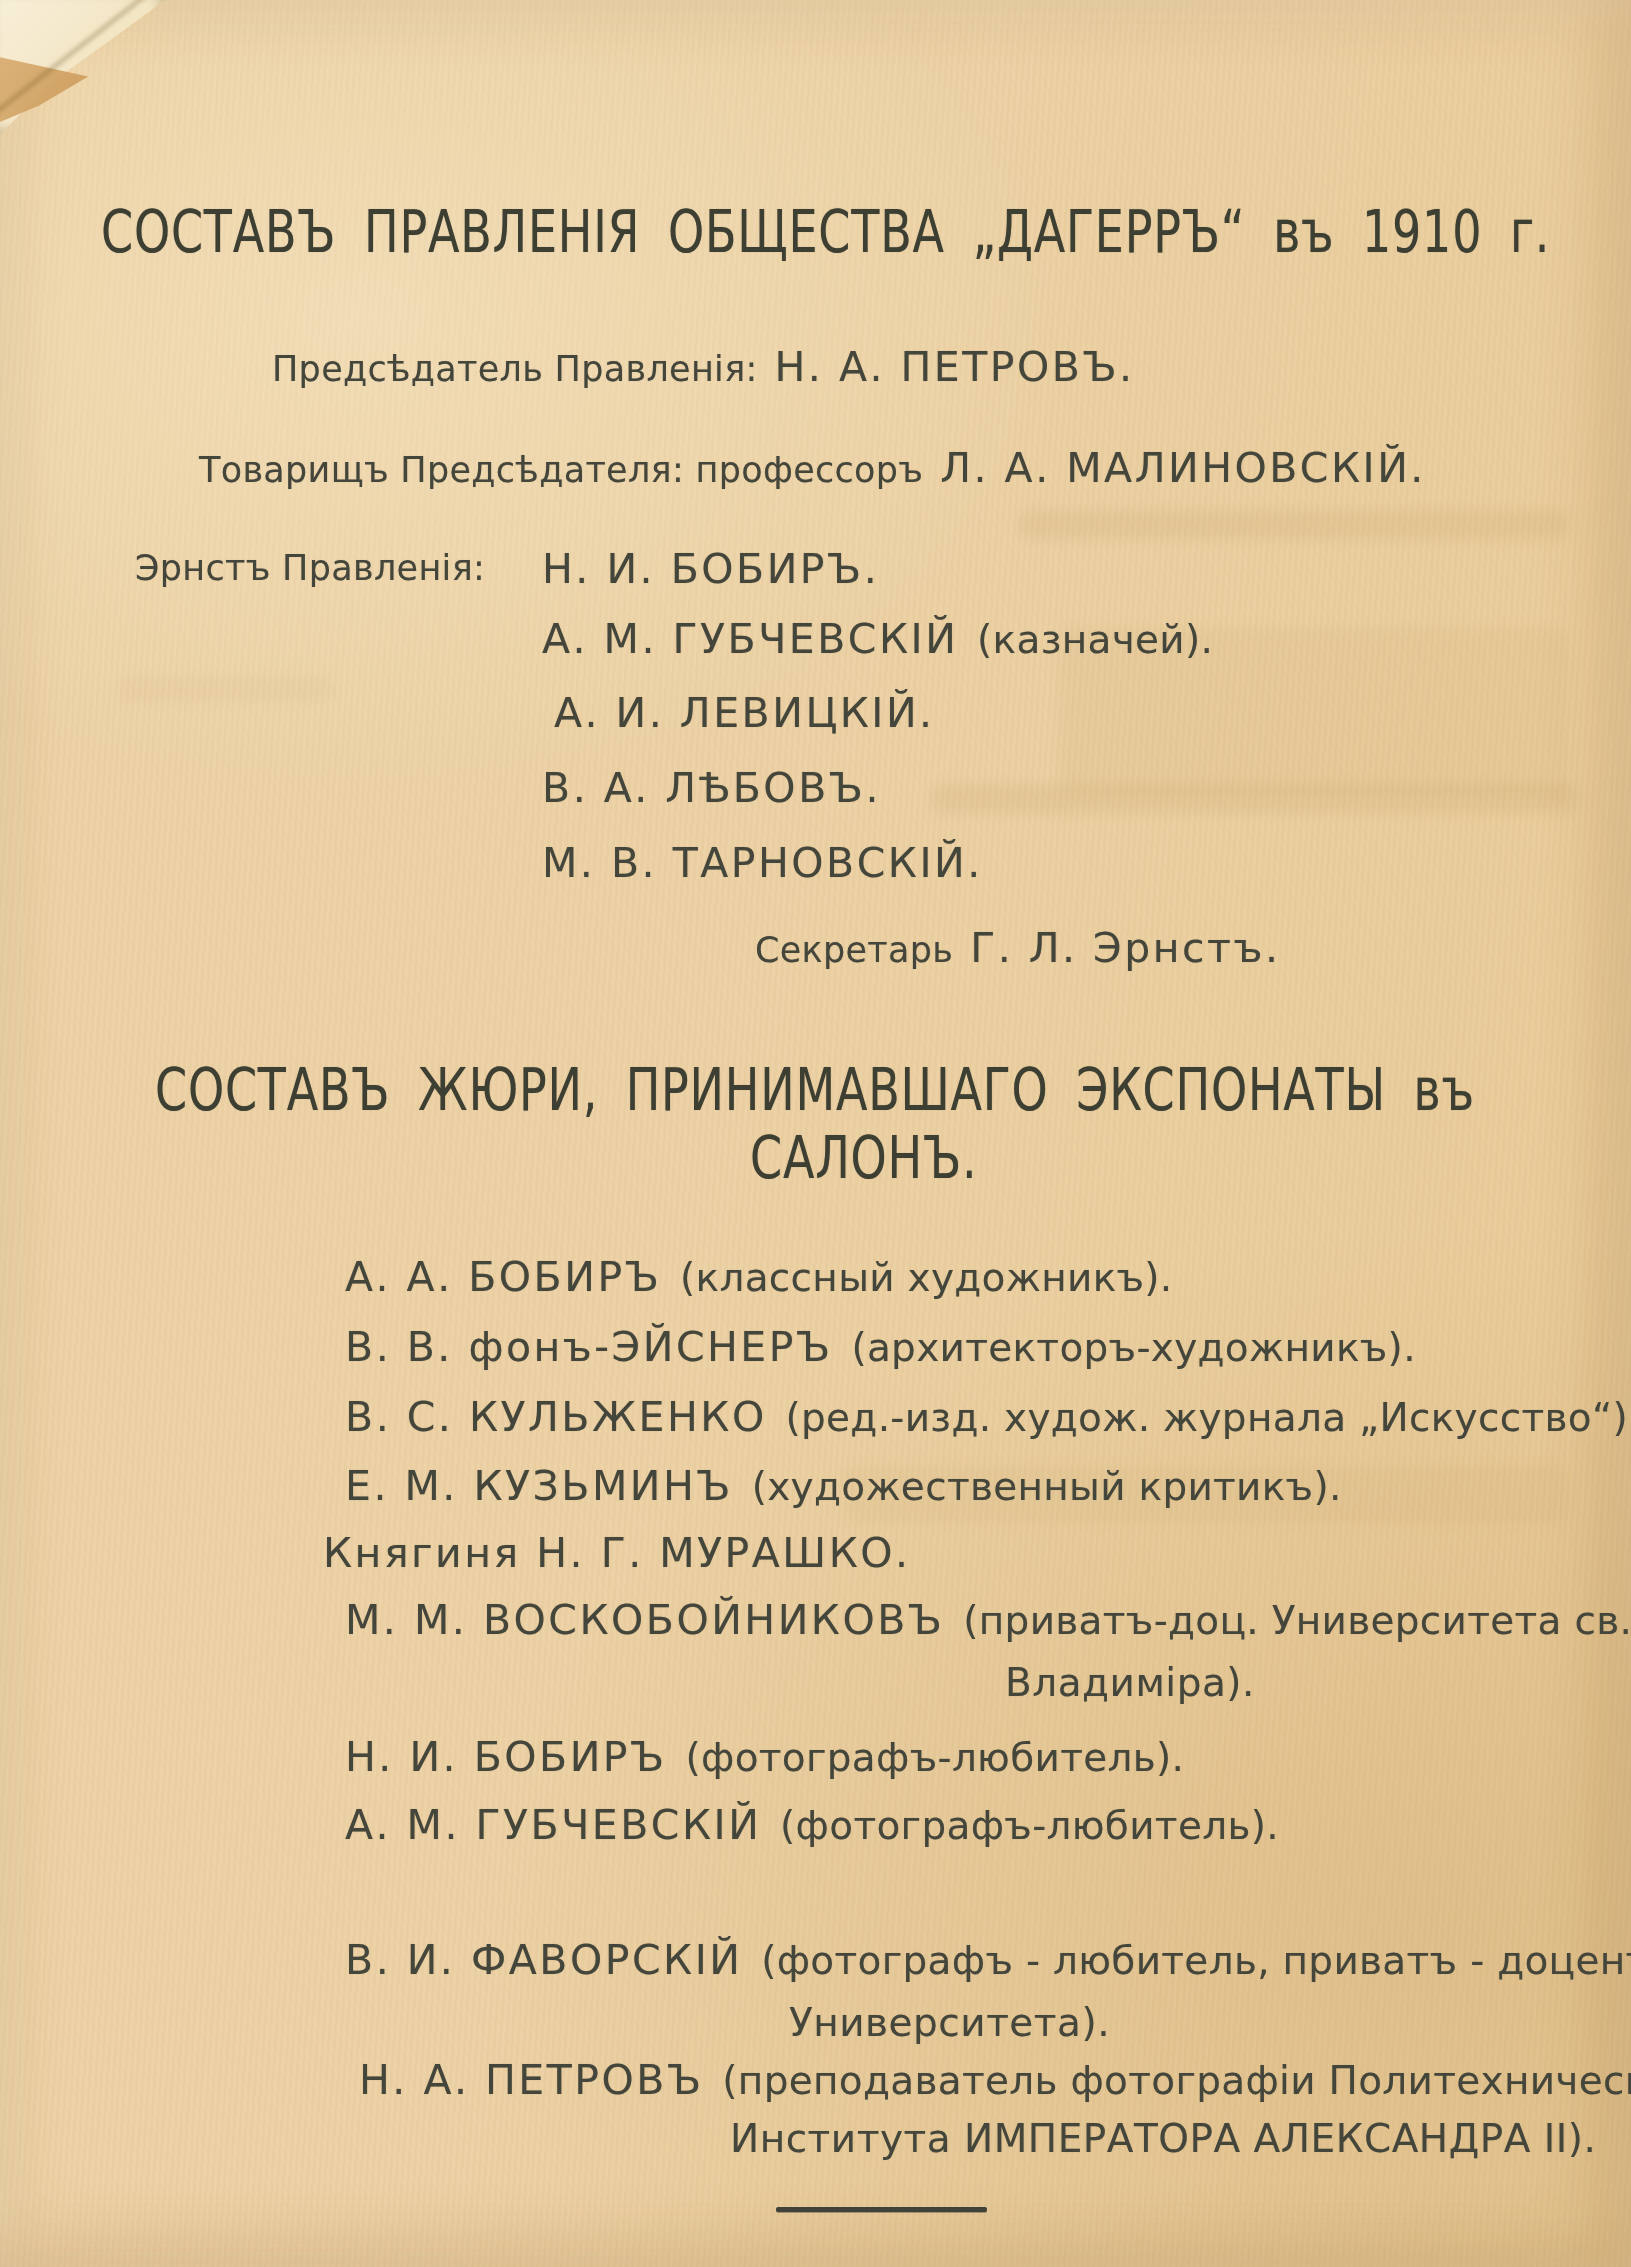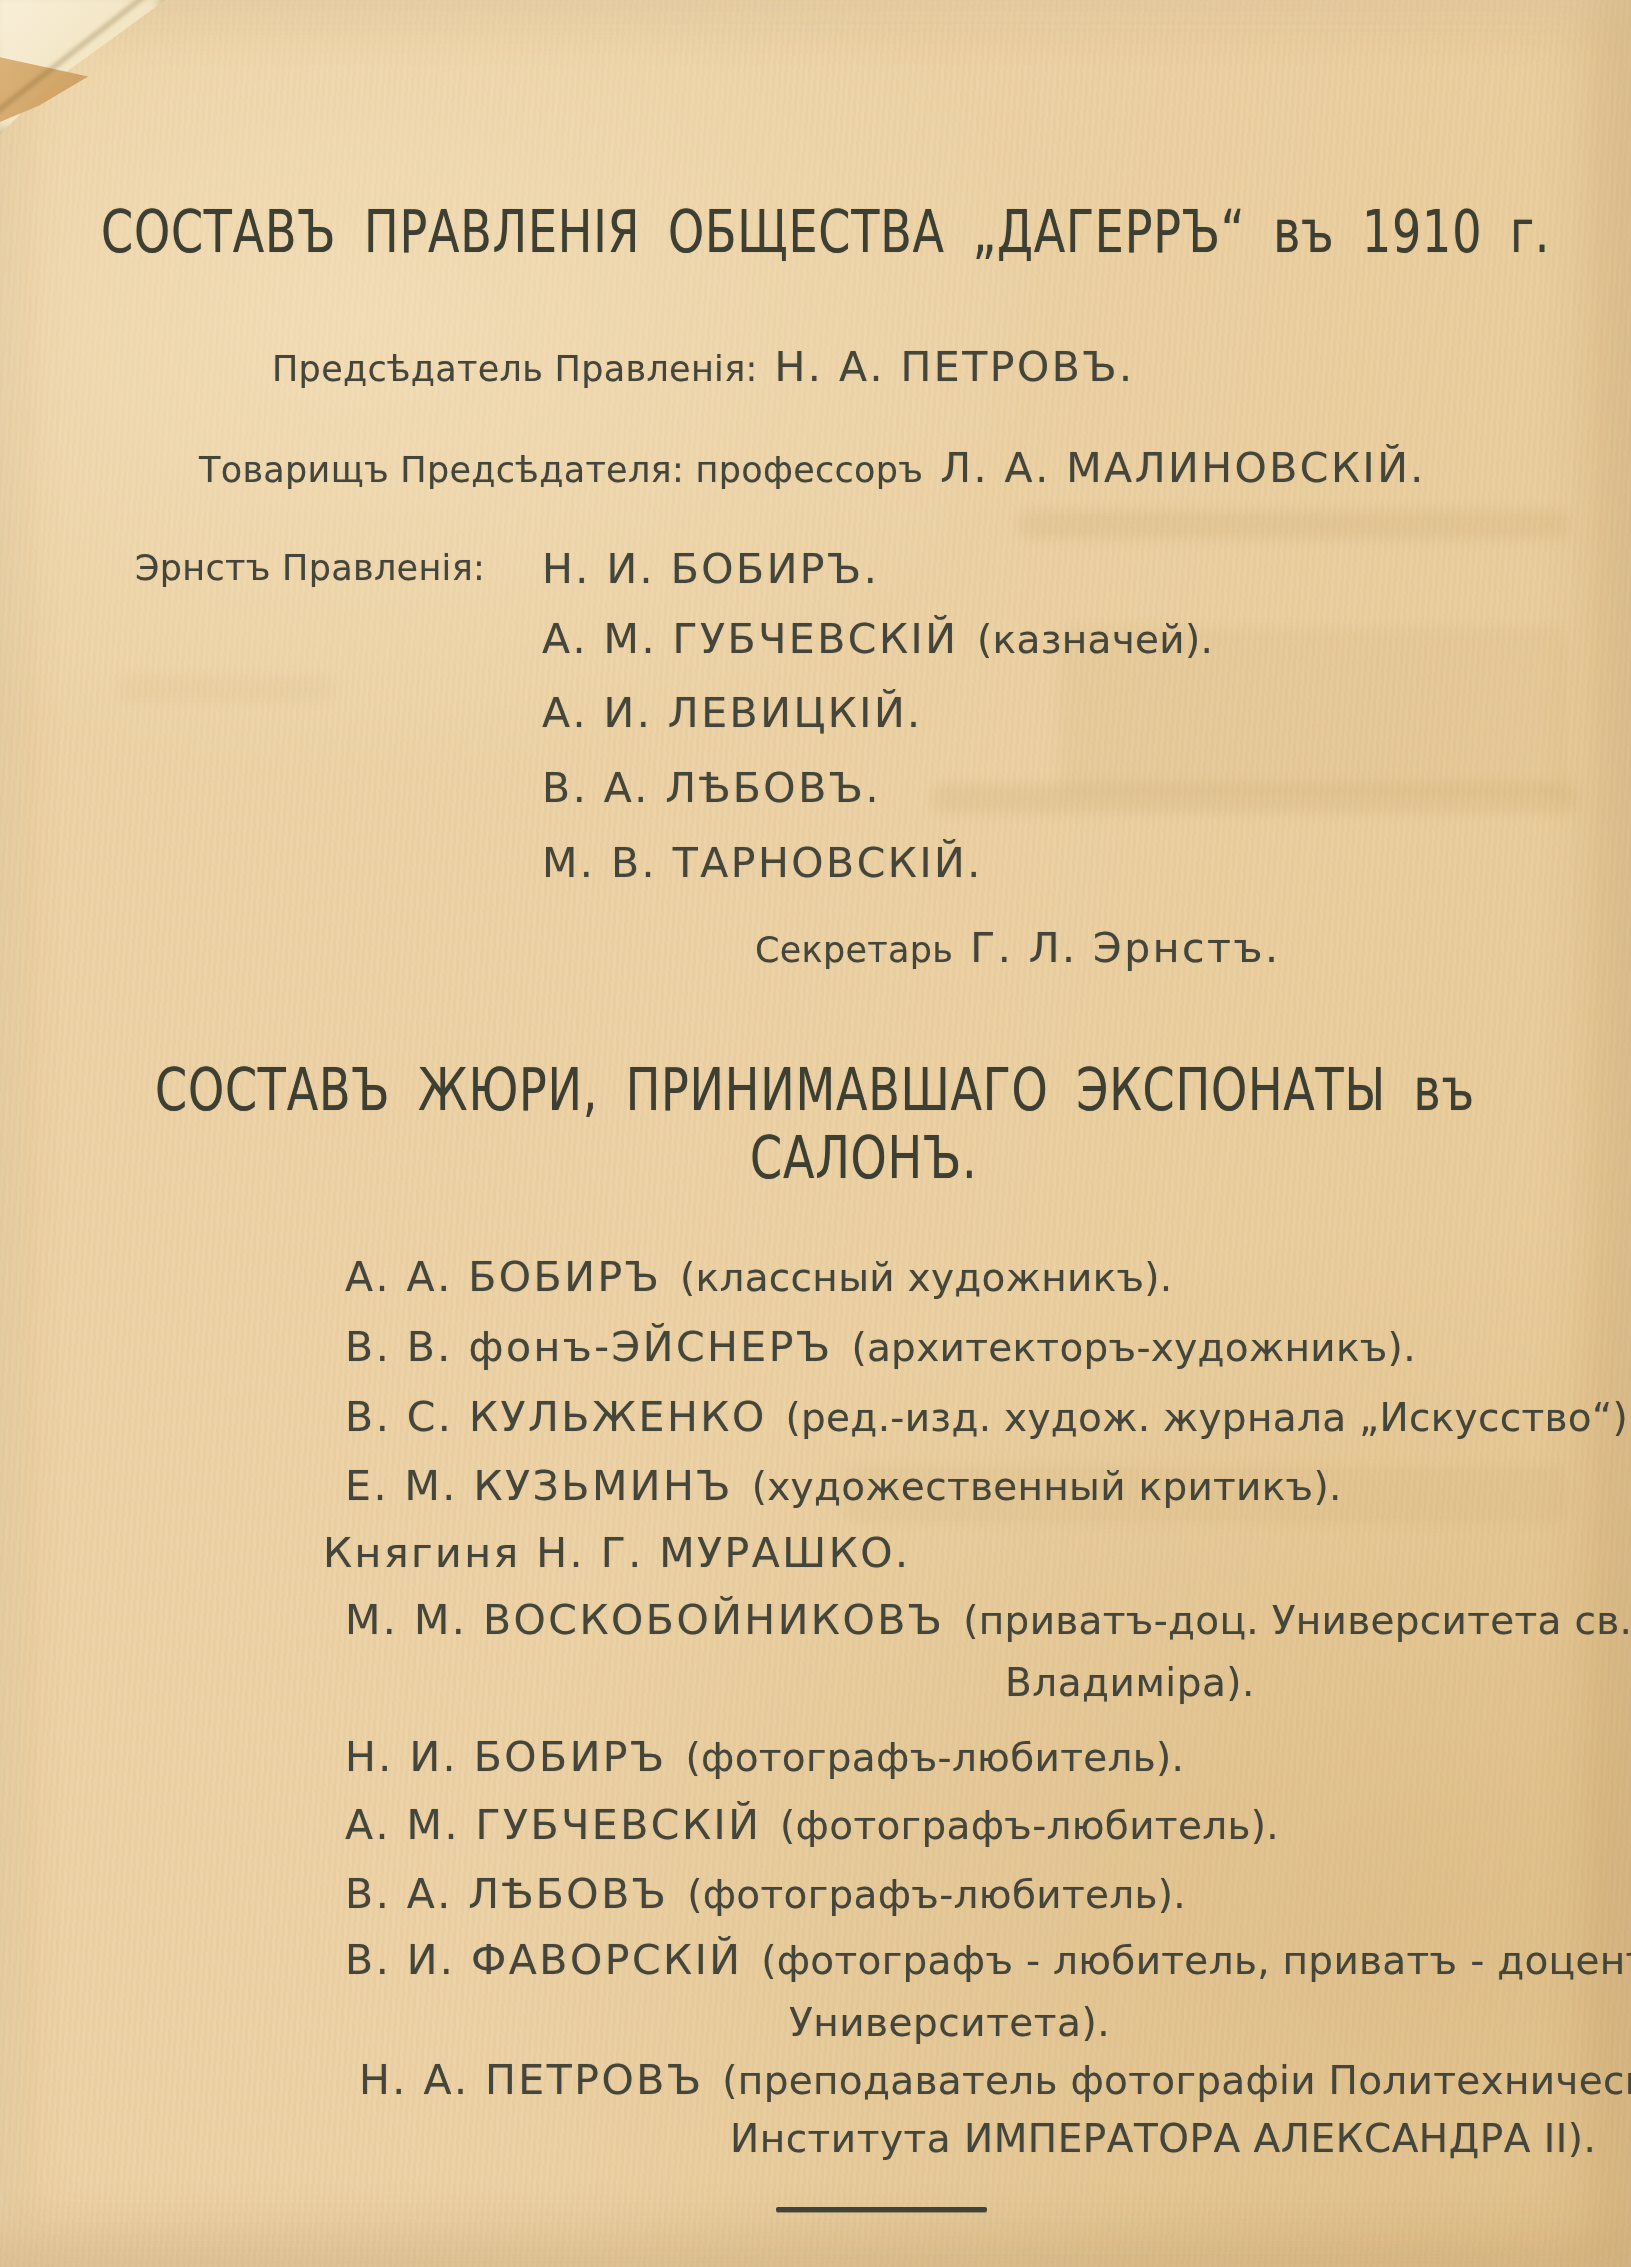--- a/index.html
+++ b/index.html
@@ -90,21 +90,21 @@
 
   <div class="line" style="left:542px; top:547px;">
     <span class="caps-name" style="margin-left:0;">Н.  И.  БОБИРЪ.</span>
     <span class="note-text"></span>
   </div>
   <div class="line" style="left:542px; top:617px;">
     <span class="caps-name" style="margin-left:0;">А.  М.  ГУБЧЕВСКІЙ</span>
     <span class="note-text">(казначей).</span>
   </div>
   <div class="line" style="left:542px; top:691px;">
-    <span class="caps-name" style="margin-left:0;">А.  И.  ЛЕВИЦКІЙ.</span>
+    <span class="caps-name" style="margin-left:12px;">А.  И.  ЛЕВИЦКІЙ.</span>
     <span class="note-text"></span>
   </div>
   <div class="line" style="left:542px; top:766px;">
     <span class="caps-name" style="margin-left:0;">В.  А.  ЛѢБОВЪ.</span>
     <span class="note-text"></span>
   </div>
   <div class="line" style="left:542px; top:841px;">
     <span class="caps-name" style="margin-left:0;">М.  В.  ТАРНОВСКІЙ.</span>
     <span class="note-text"></span>
   </div>
@@ -149,24 +149,20 @@
     <span class="cont-text">Владиміра).</span>
   </div>
   <div class="line" style="left:345px; top:1735px;">
     <span class="caps-name" style="margin-left:0;">Н.  И.  БОБИРЪ</span>
     <span class="note-text">(фотографъ-любитель).</span>
   </div>
   <div class="line" style="left:345px; top:1803px;">
     <span class="caps-name" style="margin-left:0;">А.  М.  ГУБЧЕВСКІЙ</span>
     <span class="note-text">(фотографъ-любитель).</span>
   </div>
-  <div class="line" style="left:345px; top:1872px;">
-    <span class="caps-name" style="margin-left:0;">В.  А.  ЛѢБОВЪ</span>
-    <span class="note-text">(фотографъ-любитель).</span>
-  </div>
   <div class="line" style="left:345px; top:1938px;">
     <span class="caps-name" style="margin-left:0;">В.  И.  ФАВОРСКІЙ</span>
     <span class="note-text">(фотографъ - любитель,  приватъ - доцентъ</span>
   </div>
   <div class="line" style="left:789px; top:2001px;">
     <span class="cont-text">Университета).</span>
   </div>
   <div class="line" style="left:343px; top:2058px;">
     <span class="caps-name" style="margin-left:16px;">Н.  А.  ПЕТРОВЪ</span>
     <span class="note-text">(преподаватель  фотографіи  Политехническ.</span>

